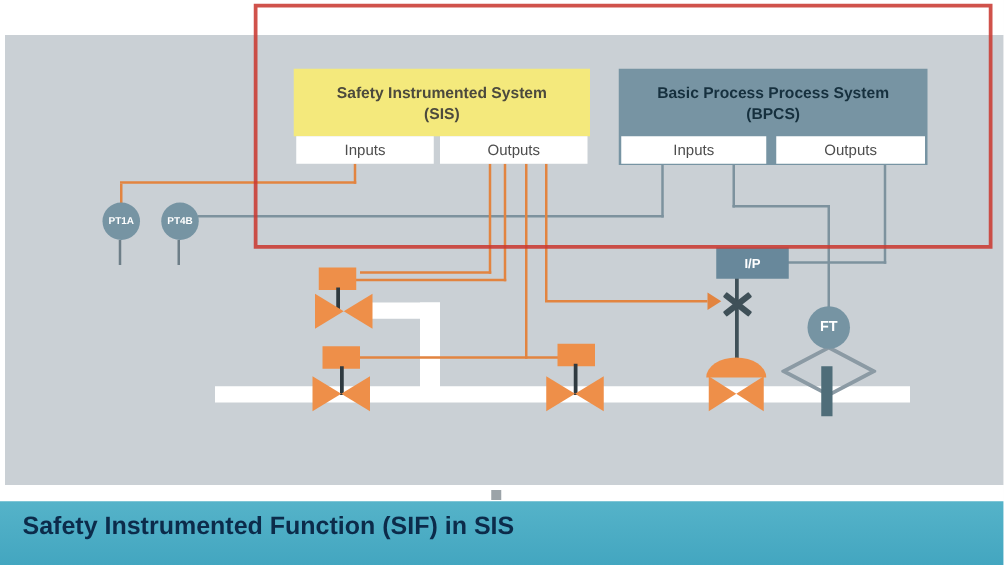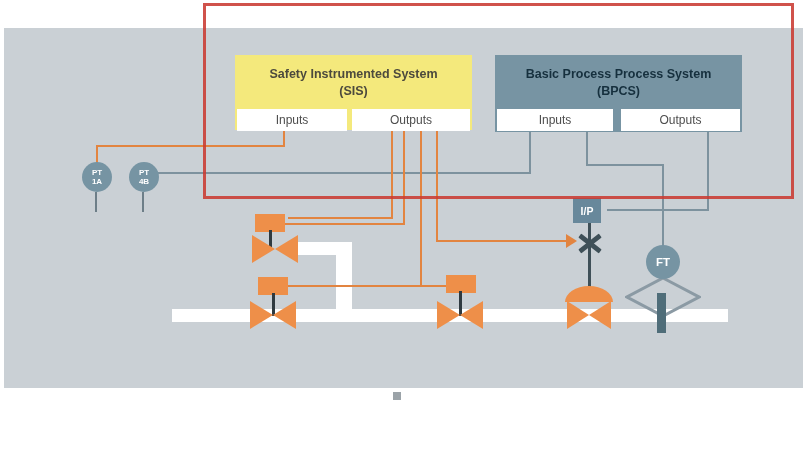--- a/index.html
+++ b/index.html
@@ -37,48 +37,48 @@
   .ol-o3-v{left:420px;top:131px;width:2px;height:156px;}
   .ol-o3-h{left:288px;top:285px;width:160px;height:2px;}
   .ol-o4-v{left:436px;top:131px;width:2px;height:110px;}
   .ol-o4-h{left:436px;top:240px;width:130px;height:2px;}
   .ol-arrowhead{position:absolute;left:566px;top:234px;width:0;height:0;z-index:3;
     border-top:7px solid transparent;border-bottom:7px solid transparent;border-left:11px solid #e28440;}
   
   .reactor{position:absolute;left:58px;top:212px;width:114px;height:148px;background:#a7abae;z-index:4;
     display:flex;align-items:center;justify-content:center;font-weight:bold;font-size:14px;color:#2d2d2d;}
   .pt-circle{position:absolute;width:30px;height:30px;border-radius:50%;background:#7694a3;z-index:4;
-    display:flex;flex-direction:column;align-items:center;justify-content:center;
+    display:flex;flex-direction:row;align-items:center;justify-content:center;
     color:#fff;font-weight:bold;font-size:8px;line-height:1.15;}
   .pt1a{left:82px;top:162px;} .pt1b{left:129px;top:162px;}
   .actuator{position:absolute;width:30px;height:18px;background:#ee8f49;z-index:4;}
   .act1{left:255px;top:214px;} .act2{left:258px;top:277px;} .act3{left:446px;top:275px;}
   .stem{position:absolute;width:3px;background:#2f3a40;z-index:4;}
   .stem1{left:269px;top:230px;height:20px;} .stem2{left:272px;top:293px;height:23px;}
   .stem3{left:459px;top:291px;height:25px;} .stem4{left:588px;top:222px;height:68px;background:#3f5058;}
   .wing{position:absolute;width:0;height:0;z-index:4;}
   .wing-l{border-top:14px solid transparent;border-bottom:14px solid transparent;border-left:23px solid #ee8f49;}
   .wing-r{border-top:14px solid transparent;border-bottom:14px solid transparent;border-right:23px solid #ee8f49;}
   .w1l{left:252px;top:235px;} .w1r{left:275px;top:235px;}
   .w2l{left:250px;top:301px;} .w2r{left:273px;top:301px;}
   .w3l{left:437px;top:301px;} .w3r{left:460px;top:301px;}
   .w4l{left:567px;top:301px;border-left-width:22px;} .w4r{left:589px;top:301px;border-right-width:22px;}
   .cv-dome{position:absolute;left:565px;top:286px;width:48px;height:16px;background:#ee8f49;z-index:4;
     border-radius:50% 50% 0 0 / 100% 100% 0 0;}
   .solenoid{position:absolute;left:577px;top:233px;width:26px;height:20px;z-index:5;}
   .solenoid .xbar{position:absolute;left:0;top:8px;width:26px;height:5px;background:#3f5058;border-radius:1px;}
   .xbar-a{transform:rotate(38deg);} .xbar-b{transform:rotate(-38deg);}
-  .ip-box{position:absolute;left:573px;top:198px;width:28px;height:25px;background:#68889b;z-index:5;
+  .ip-box{position:absolute;left:573px;top:198px;width:58px;height:25px;background:#68889b;z-index:5;
     display:flex;align-items:center;justify-content:center;color:#fff;font-weight:bold;font-size:10.5px;}
   .ft-circle{position:absolute;left:646px;top:245px;width:34px;height:34px;border-radius:50%;background:#7694a3;z-index:5;
     display:flex;align-items:center;justify-content:center;color:#fff;font-weight:bold;font-size:11.5px;}
   .ft-diamond{position:absolute;left:625px;top:276px;z-index:2;}
   .orifice{position:absolute;left:657px;top:293px;width:9px;height:40px;background:#4f6d79;z-index:4;}
   
-  .sis-box{position:absolute;left:235px;top:55px;width:237px;height:75px;background:#f4e97c;z-index:5;}
+  .sis-box{position:absolute;left:235px;top:55px;width:237px;height:54px;background:#f4e97c;z-index:5;}
   .bpcs-box{position:absolute;left:495px;top:55px;width:247px;height:77px;background:#7794a3;z-index:5;}
   .sys-title{text-align:center;font-weight:bold;font-size:12.5px;line-height:1.35;padding-top:11px;}
   .sis-box .sys-title{color:#4c4a3d;} .bpcs-box .sys-title{color:#16303e;}
   .io-box{position:absolute;background:#fff;z-index:6;text-align:center;font-size:12px;color:#4d4d4d;line-height:22px;}
   .sis-in{left:237px;top:109px;width:110px;height:22px;}
   .sis-out{left:352px;top:109px;width:118px;height:22px;}
   .bpcs-in{left:497px;top:109px;width:116px;height:22px;}
   .bpcs-out{left:621px;top:109px;width:119px;height:22px;}
   
   .red-rect{position:absolute;left:203px;top:3px;width:585px;height:190px;z-index:10;
@@ -186,14 +186,17 @@
       <div>(BPCS)</div>
     </div>
   </div>
   <div class="io-box bpcs-in">Inputs</div>
   <div class="io-box bpcs-out">Outputs</div>
 
   <div class="red-rect"></div>
 
   <div class="footer-strip"></div>
   <div class="mini-square"></div>
+  <div class="footer-bar">
+    <div class="footer-title">Safety Instrumented Function (SIF) in SIS</div>
+  </div>
 
 </div>
 
 </body></html>

